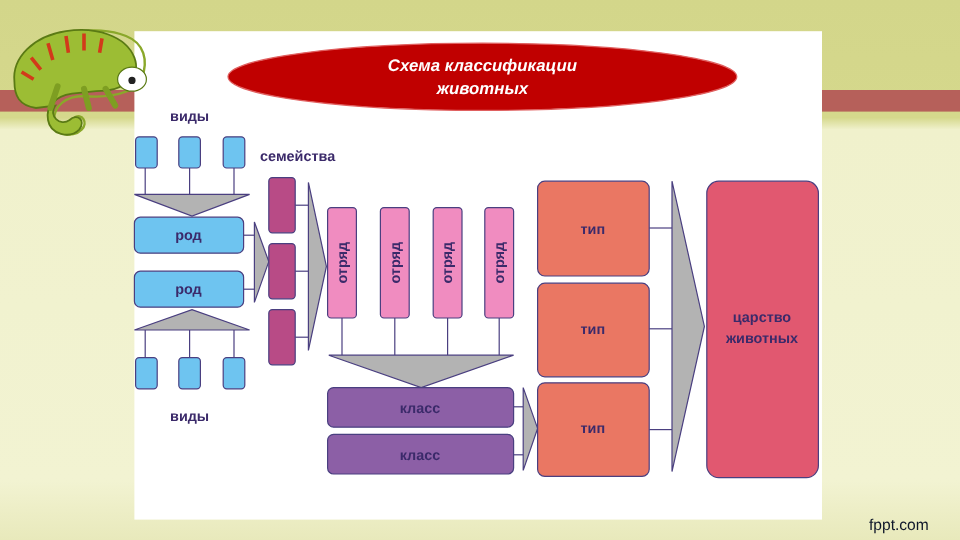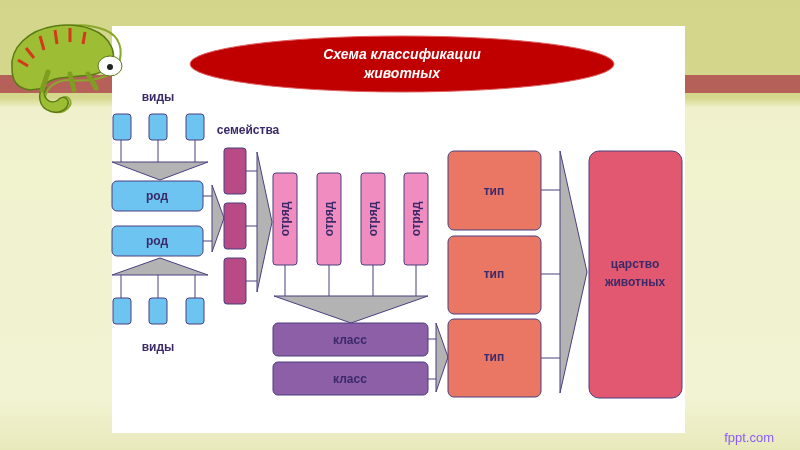--- a/index.html
+++ b/index.html
@@ -1,21 +1,21 @@
 <!DOCTYPE html>
 <html><head>
 <meta charset="utf-8">
 <style>
   html,body{margin:0;padding:0;}
   body{width:800px;height:450px;overflow:hidden;position:relative;font-family:"Liberation Sans",sans-serif;
     background:linear-gradient(180deg,#d3d68a 0px,#d5d88c 98px,#f0f1cc 108px,#f2f3d2 400px,#e8e9bb 450px);}
   .stripe{position:absolute;left:0;top:75px;width:800px;height:18px;background:#b6605a;}
   .panel{position:absolute;left:112px;top:26px;width:573px;height:407px;background:#fff;}
   .chameleon{position:absolute;left:0;top:8px;width:140px;height:112px;}
-  .watermark{position:absolute;right:26px;bottom:5px;color:#8b5cf6;font-size:13px;}
+  .watermark{position:absolute;right:26px;bottom:5px;color:#0f172a;font-size:13px;}
   svg.diagram{position:absolute;left:0;top:0;width:800px;height:450px;}
   .lbl{font-weight:bold;fill:#3b2a6a;font-size:12px;}
 </style>
 </head>
 <body>
 
 <div class="stripe"></div>
 <div class="panel"></div>
 
 <svg class="chameleon" viewBox="0 0 140 112">

